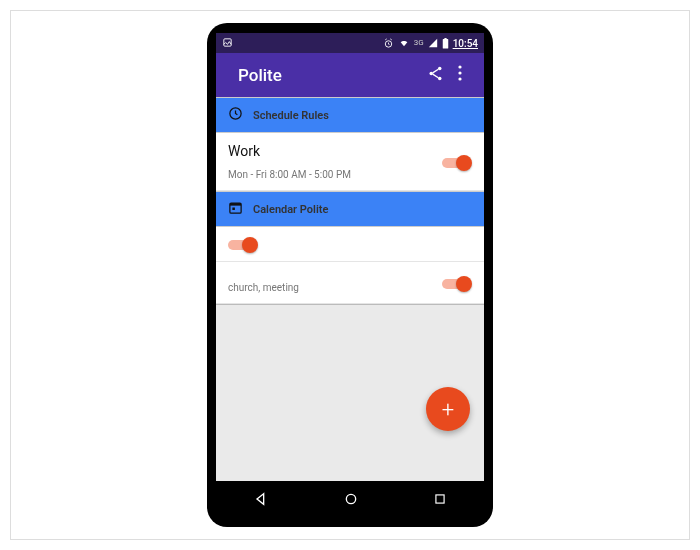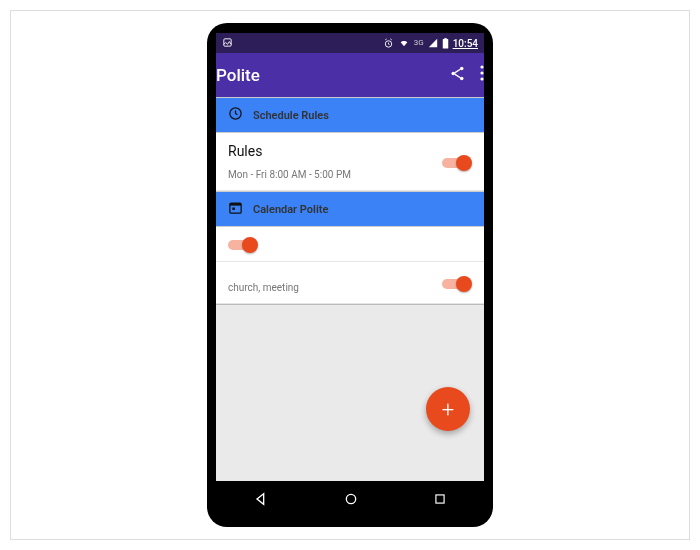--- a/index.html
+++ b/index.html
@@ -37,21 +37,21 @@
     font-size: 10px;
   }
   .status-left { flex: 0 0 auto; }
   .status-right { margin-left: auto; display: flex; align-items: flex-start; gap: 4px; }
   .status-right svg { display: block; }
   .app-bar {
     height: 44px;
     background: #4a2fa6;
     color: #fff;
     display: flex; align-items: center;
-    padding: 0 0;
+    padding: 0 22px;
   }
   .app-title { font-size: 17px; font-weight: 500; }
   .app-actions { margin-left: auto; display: flex; align-items: center; gap: 14px; }
   .section-header {
     background: #3b82f6;
     border-top: 1px solid #ccc;
     border-bottom: 1px solid #ccc;
     padding: 8px 12px;
     display: flex; align-items: center; gap: 10px;
     font-size: 11px; font-weight: 600;
@@ -170,21 +170,21 @@
             <svg width="15" height="15" viewBox="0 0 24 24" fill="none" stroke="#111" stroke-width="2">
                 <circle cx="12" cy="12" r="9"></circle>
                 <path d="M12 7v5l3 2"></path>
               </svg>
           </span>
           <span>Schedule Rules</span>
         </div>
 
         <div class="rule">
           <div class="rule-text">
-            <div class="rule-title">Rules</div>
+            <div class="rule-title">Work</div>
             <div class="rule-sub">Mon - Fri  8:00 AM - 5:00 PM</div>
           </div>
           <div class="toggle">
             <div class="toggle-track"></div>
               <div class="toggle-thumb"></div>
           </div>
         </div>
 
         <div class="section-header">
           <span>

